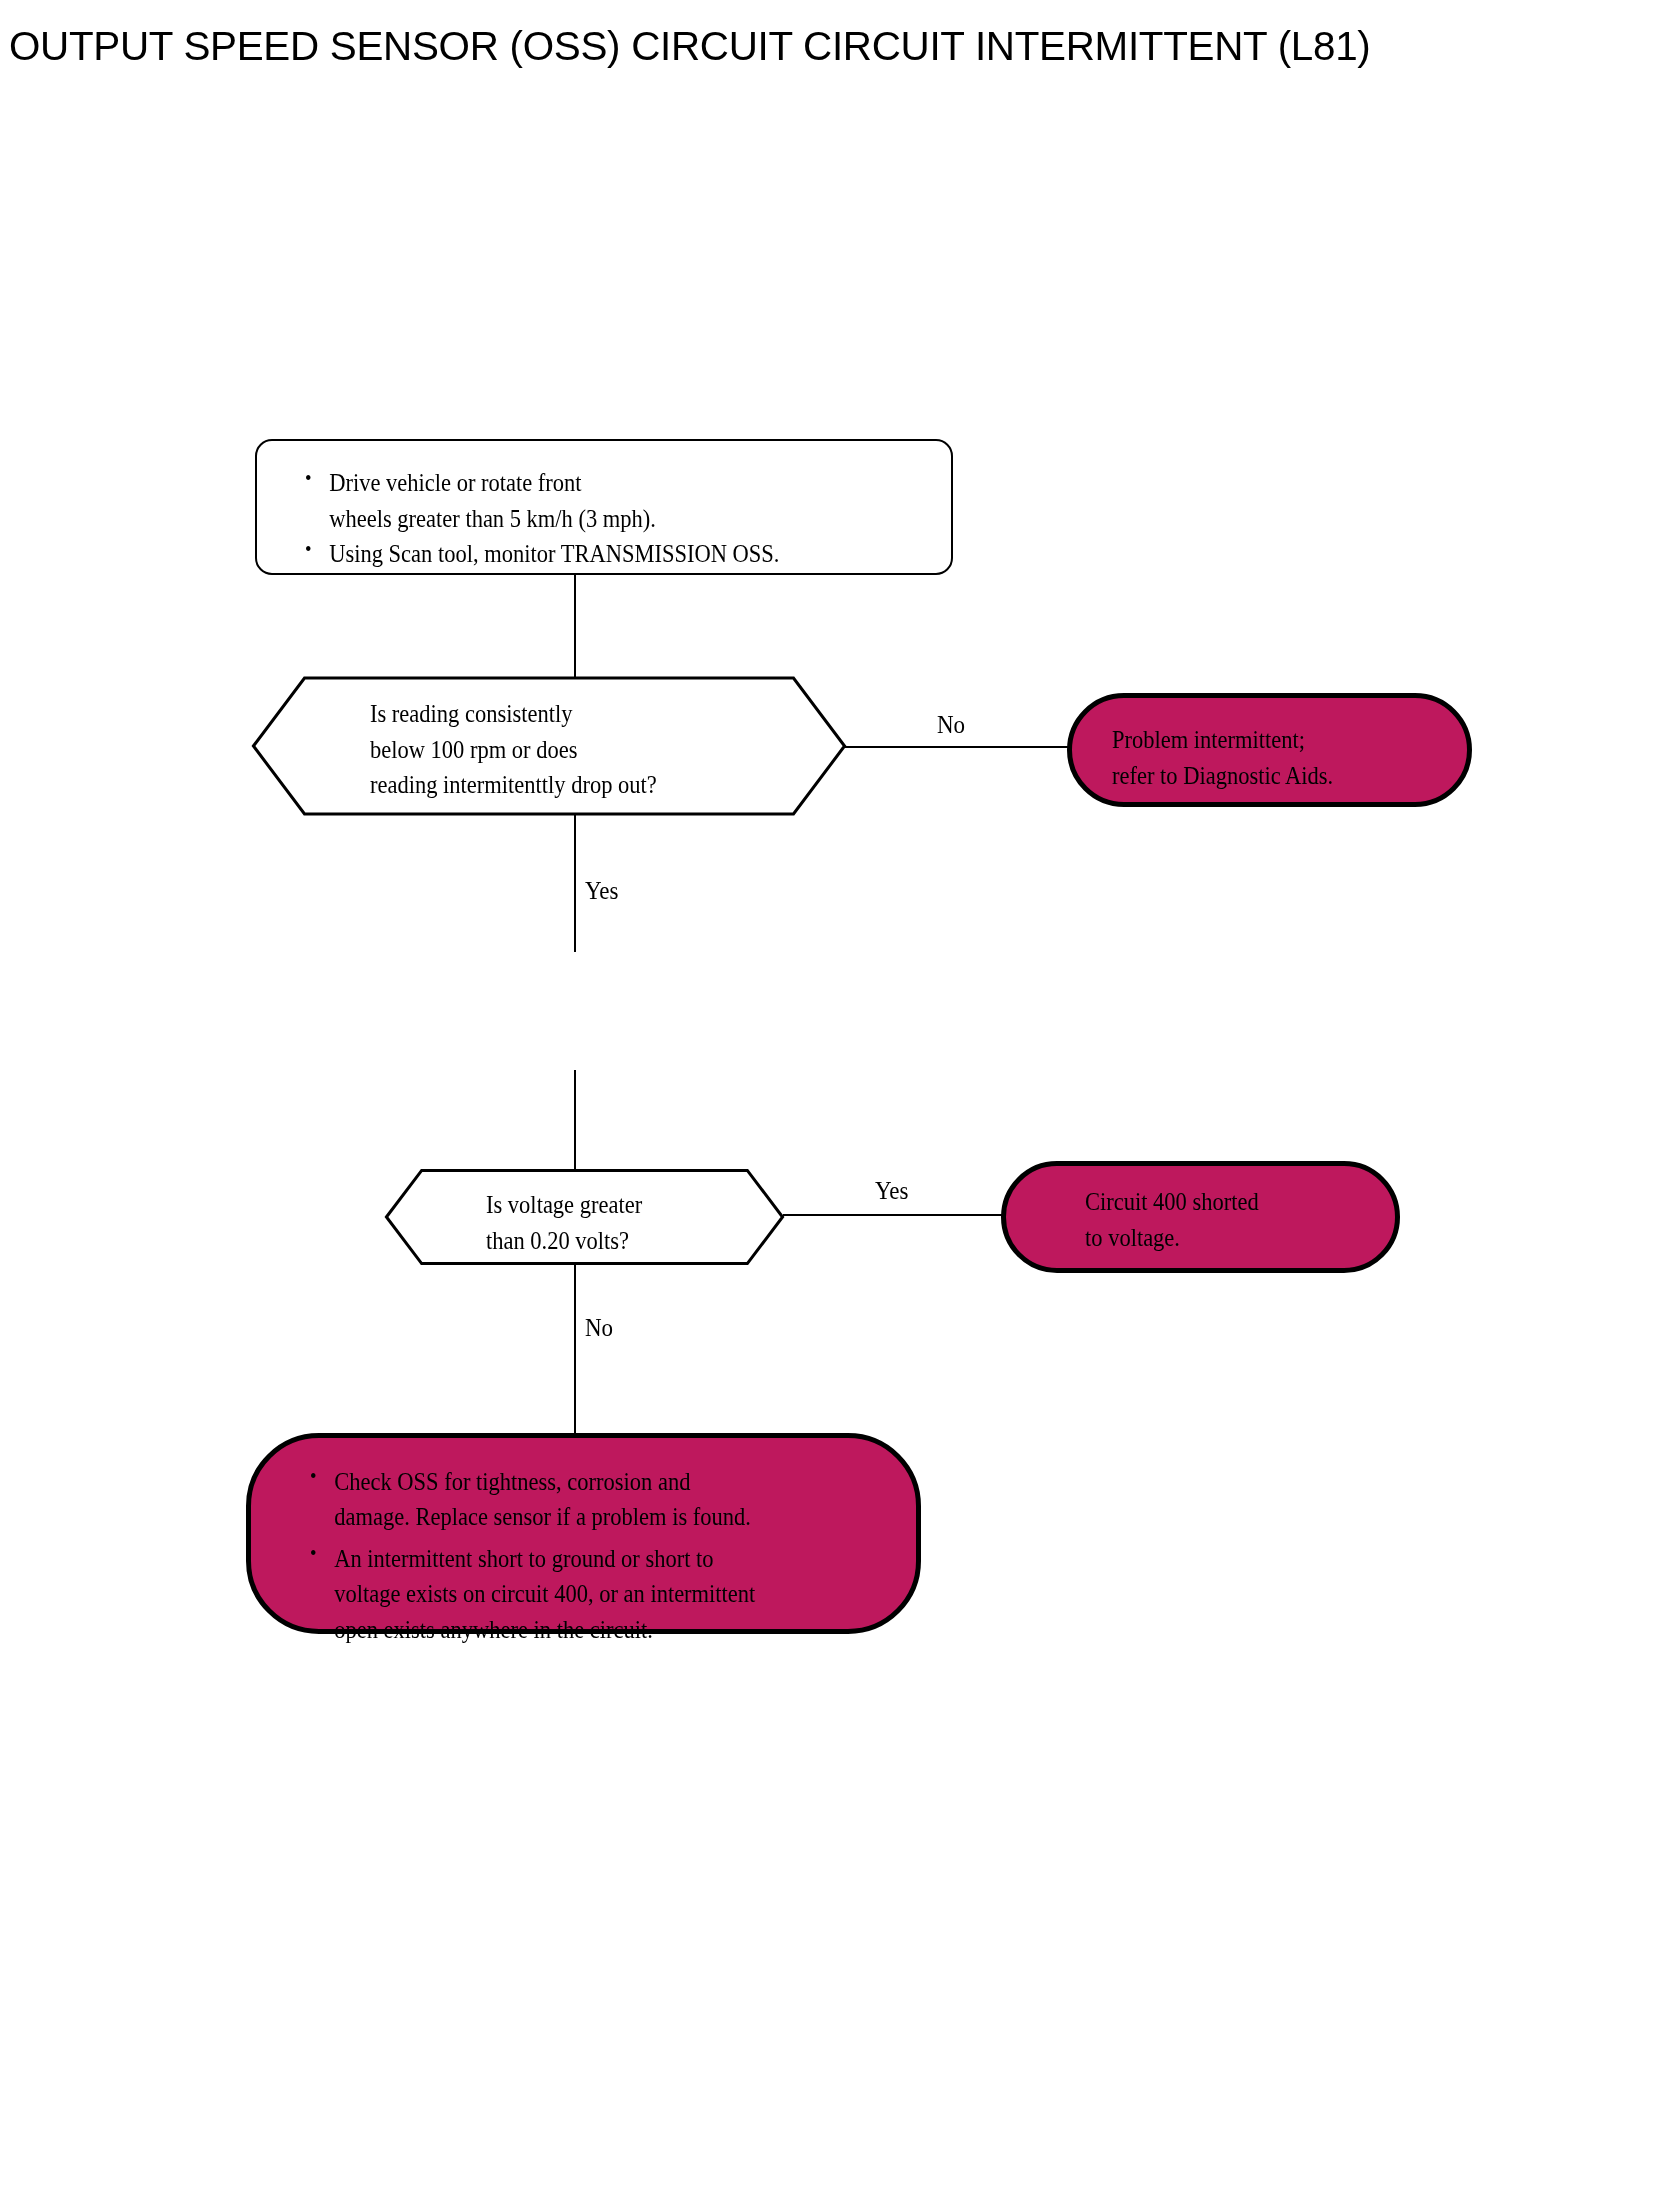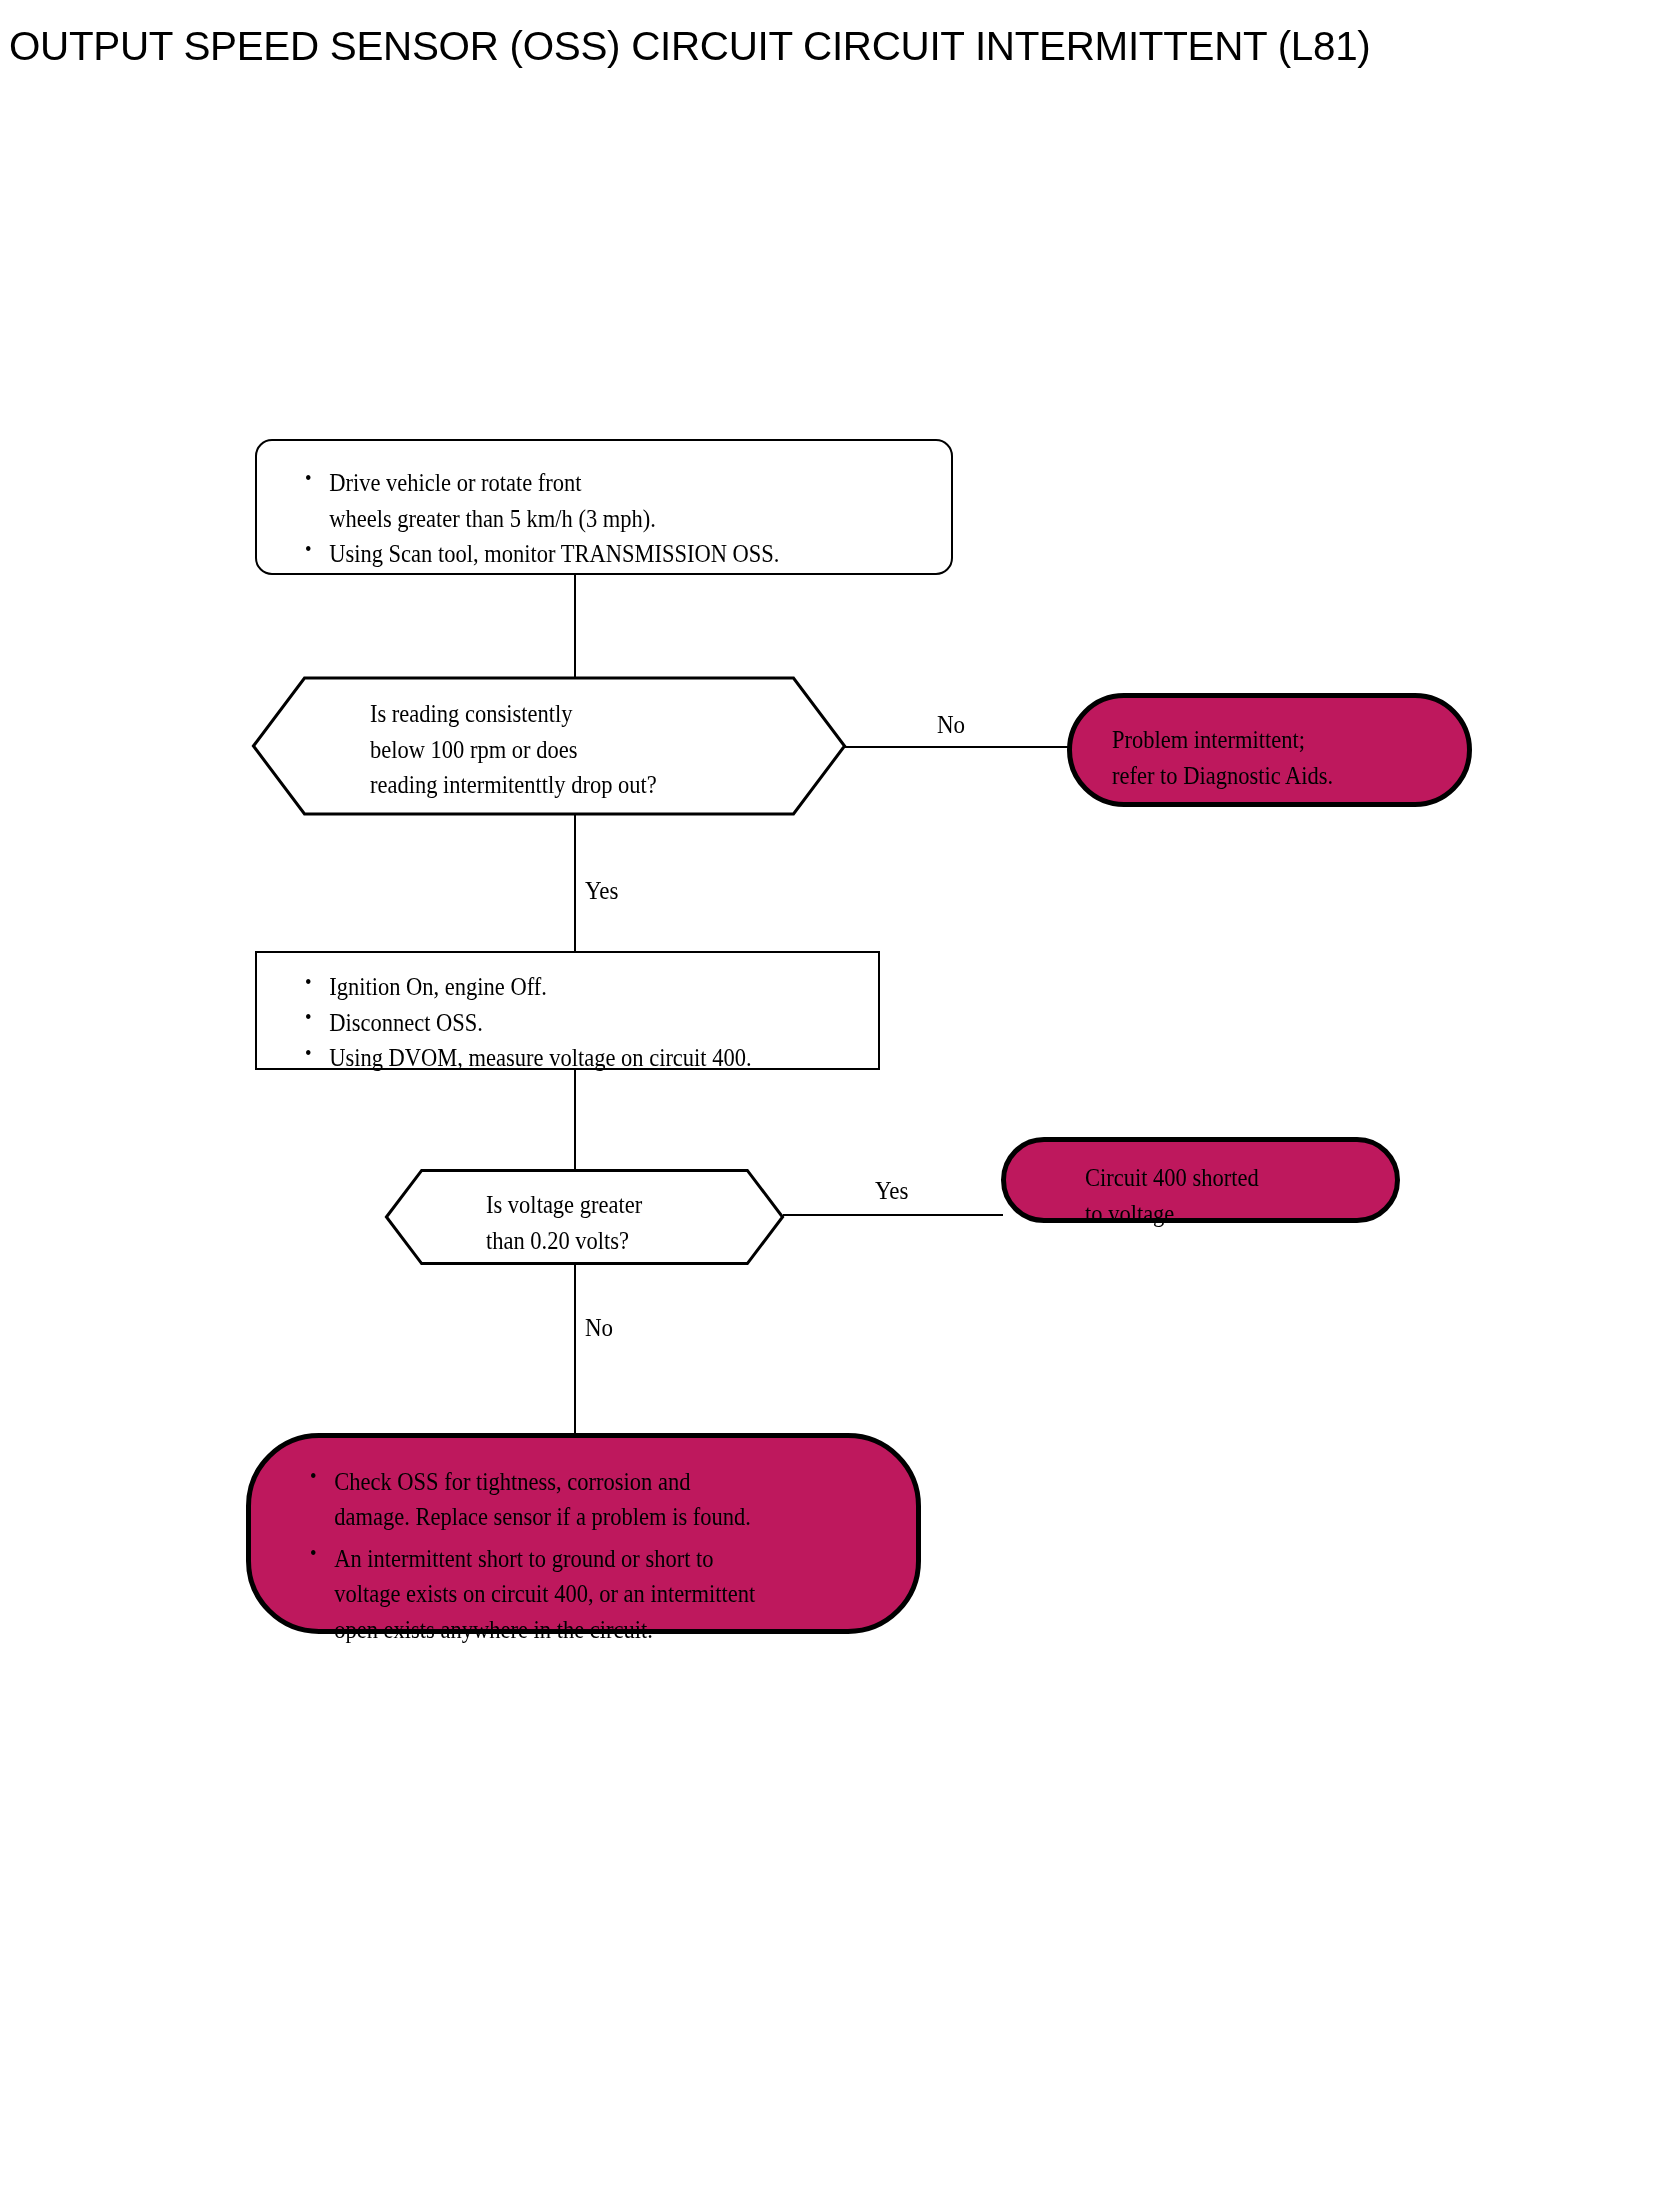--- a/index.html
+++ b/index.html
@@ -112,47 +112,34 @@
 
   <div class="term pill" style="left:1067px; top:693px; width:405px; height:114px;">
     <div class="txt" style="left:40px; top:24px; width:425px;">
       <span class="ln">Problem intermittent;</span>
       <span class="ln">refer to Diagnostic Aids.</span>
     </div>
   </div>
 
   <div class="elabel" style="left:585px; top:878px;">Yes</div>
 
-  <div class="proc" style="left:255px; top:951px; width:625px; height:119px;">
-    <ul class="blist txt" style="left:38px; top:16px; position:absolute; width:699px;">
-      <li>
-        <span class="ln">Ignition On, engine Off.</span>
-      </li>
-      <li>
-        <span class="ln">Disconnect OSS.</span>
-      </li>
-      <li>
-        <span class="ln">Using DVOM, measure voltage on circuit 400.</span>
-      </li>
-    </ul>
-  </div>
 
   <div class="hex" style="left:384px; top:1168px; width:401px; height:98px;">
     <svg viewBox="0 0 660 162" preserveAspectRatio="none">
       <polygon points="4,81 62,4 598,4 656,81 598,158 62,158" fill="#ffffff" stroke="#000000" stroke-width="5"></polygon>
     </svg>
   </div>
   <div class="txt" style="left:486px; top:1187px; width:377px;">
     <span class="ln">Is voltage greater</span>
     <span class="ln">than 0.20 volts?</span>
   </div>
 
   <div class="elabel" style="left:875px; top:1178px;">Yes</div>
 
-  <div class="term pill" style="left:1001px; top:1137px; width:399px; height:86px;">
+  <div class="term pill" style="left:1001px; top:1161px; width:399px; height:112px;">
     <div class="txt" style="left:79px; top:18px; width:425px;">
       <span class="ln">Circuit 400 shorted</span>
       <span class="ln">to voltage.</span>
     </div>
   </div>
 
   <div class="elabel" style="left:585px; top:1315px;">No</div>
 
   <div class="term soft" style="left:246px; top:1433px; width:675px; height:201px;">
     <ul class="blist txt" style="left:49px; top:25.5px; position:absolute; width:729px;">

